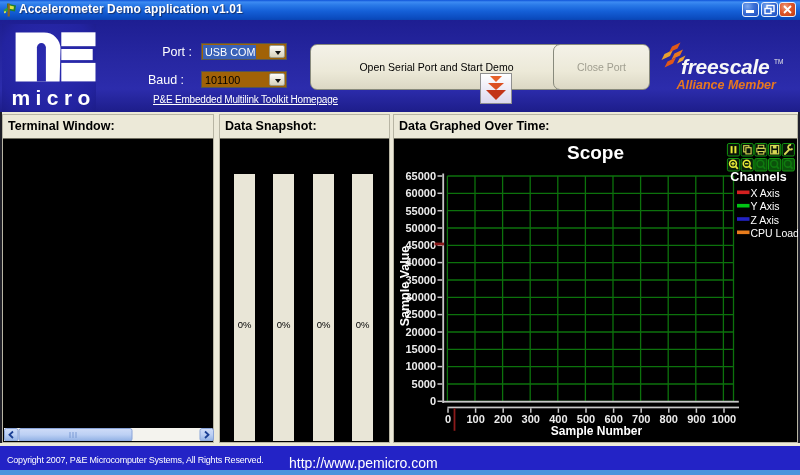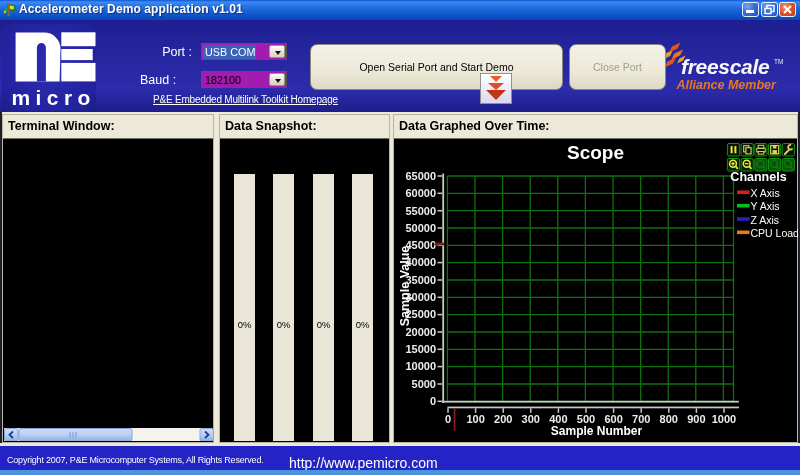--- a/index.html
+++ b/index.html
@@ -20,21 +20,21 @@
 .tbtn.blue { background:radial-gradient(circle at 30% 25%,#7da8ee 0%,#3a6fd6 45%,#1f4fc0 100%); }
 #btnclose { background:radial-gradient(circle at 35% 30%,#f0a080 0%,#e0572b 45%,#bc3a10 100%); }
 .glyph { position:absolute; color:#fff; font-weight:bold; }
 
 
 #toppanel {
   left:0; top:20px; width:800px; height:92px;
   background:linear-gradient(180deg,#1e1e92 0%,#2727a2 45%,#2c2cac 75%,#1d1d8a 100%);
 }
 .wlabel { color:#fff; font-size:12.5px; }
-.combo { background:#a21caf; border:1px solid #555; height:17px; }
+.combo { background:#a16207; border:1px solid #555; height:17px; }
 .combobtn { position:absolute; right:1px; top:1px; width:16px; height:13px;
   background:linear-gradient(180deg,#fdfdfb,#e6e2d2 60%,#d8d2bc); border:1px solid #9c9a84; border-radius:2px; }
 .combobtn:after { content:""; position:absolute; left:4.5px; top:5px;
   border-left:3.5px solid transparent; border-right:3.5px solid transparent; border-top:4px solid #101010; }
 .xpbtn { z-index:3; background:linear-gradient(180deg,#f4f2e8 0%,#ece9d8 60%,#dcd8c4 100%);
   border:1px solid #888a7c; border-radius:7px; color:#000; font-size:10.5px;
   display:flex; align-items:center; justify-content:center; }
 #homelink { color:#fff; font-size:10px; letter-spacing:-0.2px; text-decoration:underline; }
 
 
@@ -95,34 +95,34 @@
   <path d="M34.9 23.6 A 4.5 4.5 0 0 1 43.9 23.6 L43.9 57.6 L34.9 57.6 Z" fill="url(#lg)"></path>
 
   <rect x="59.3" y="8.3" width="34.2" height="13.9" fill="#fff"></rect>
   <rect x="59.3" y="25" width="31.4" height="11.1" fill="#fff"></rect>
   <rect x="59.3" y="38.9" width="34.2" height="18.5" fill="#fff"></rect>
 
   <text x="9.5" y="80.5" font-family="Liberation Sans, sans-serif" font-size="21" font-weight="bold" letter-spacing="5.4" fill="#fff">micro</text>
 </svg>
 
 <div class="abs wlabel" style="left:140px;top:45px;width:52px;text-align:right">Port :</div>
-<div class="abs wlabel" style="left:140px;top:73px;width:52px;text-align:left">Baud :</div>
+<div class="abs wlabel" style="left:140px;top:73px;width:52px;text-align:center">Baud :</div>
 <div class="abs combo" style="left:201px;top:43px;width:86px;">
   <div style="position:absolute;left:1px;top:1px;width:53px;height:13.5px;background:#3a62b8"></div>
   <span style="position:absolute;left:3px;top:1.5px;font-size:10.8px;color:#fff">USB COM</span>
   <span class="combobtn"></span>
 </div>
 <div class="abs combo" style="left:201px;top:71px;width:86px;">
-  <span style="position:absolute;left:3px;top:1.5px;font-size:10.8px;color:#000">182100</span>
+  <span style="position:absolute;left:3px;top:1.5px;font-size:10.8px;color:#000">101100</span>
   <span class="combobtn"></span>
 </div>
 <div class="abs" id="homelink" style="left:153px;top:94px;">P&amp;E Embedded Multilink Toolkit Homepage</div>
 
 <div class="abs xpbtn" style="left:310px;top:43.5px;width:253px;height:46px">Open Serial Port and Start Demo</div>
-<div class="abs xpbtn" style="left:569px;top:43.5px;width:97px;height:46px;color:#a09e90">Close Port</div>
+<div class="abs xpbtn" style="left:553px;top:43.5px;width:97px;height:46px;color:#a09e90">Close Port</div>
 
 <div class="abs" style="left:480px;top:73px;width:32px;height:31px;background:linear-gradient(180deg,#fff,#dcd8ee);border:1px solid #909090;z-index:4">
   <svg width="30" height="29" viewBox="0 0 30 29" style="position:absolute;left:0;top:0">
     <polygon points="9,2 21,2 15,8" fill="#e8622a"></polygon>
     <polygon points="7,9 23,9 15,16" fill="#db4f22"></polygon>
     <polygon points="5,16 25,16 15,26" fill="#c23418"></polygon>
   </svg>
 </div>
 
 <svg class="abs" style="left:655px;top:42px;z-index:1" width="145" height="52" viewBox="0 0 145 52">

